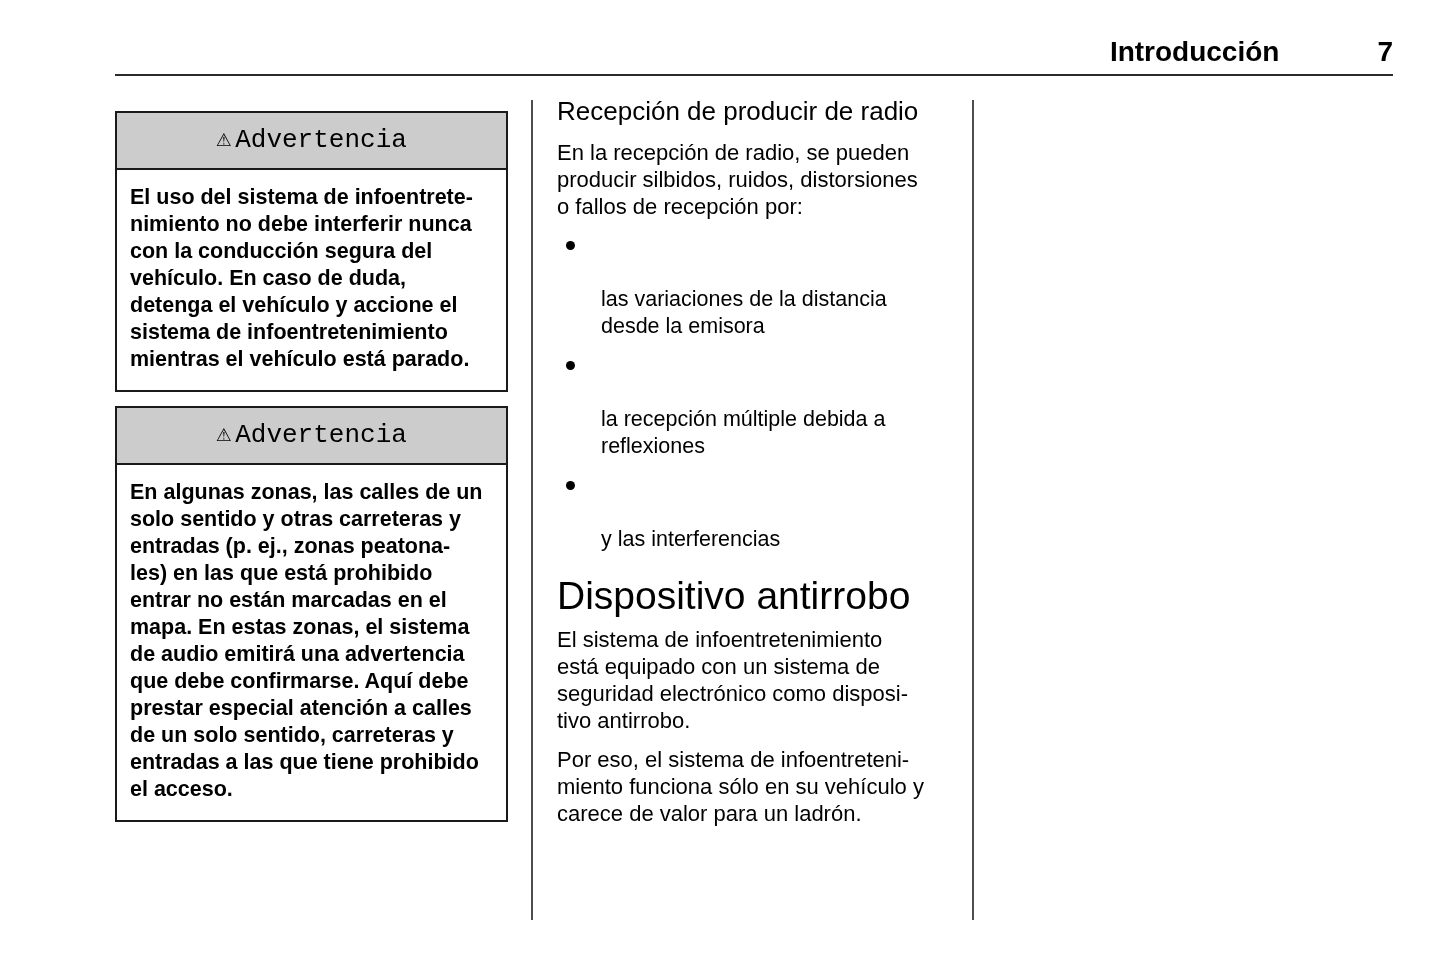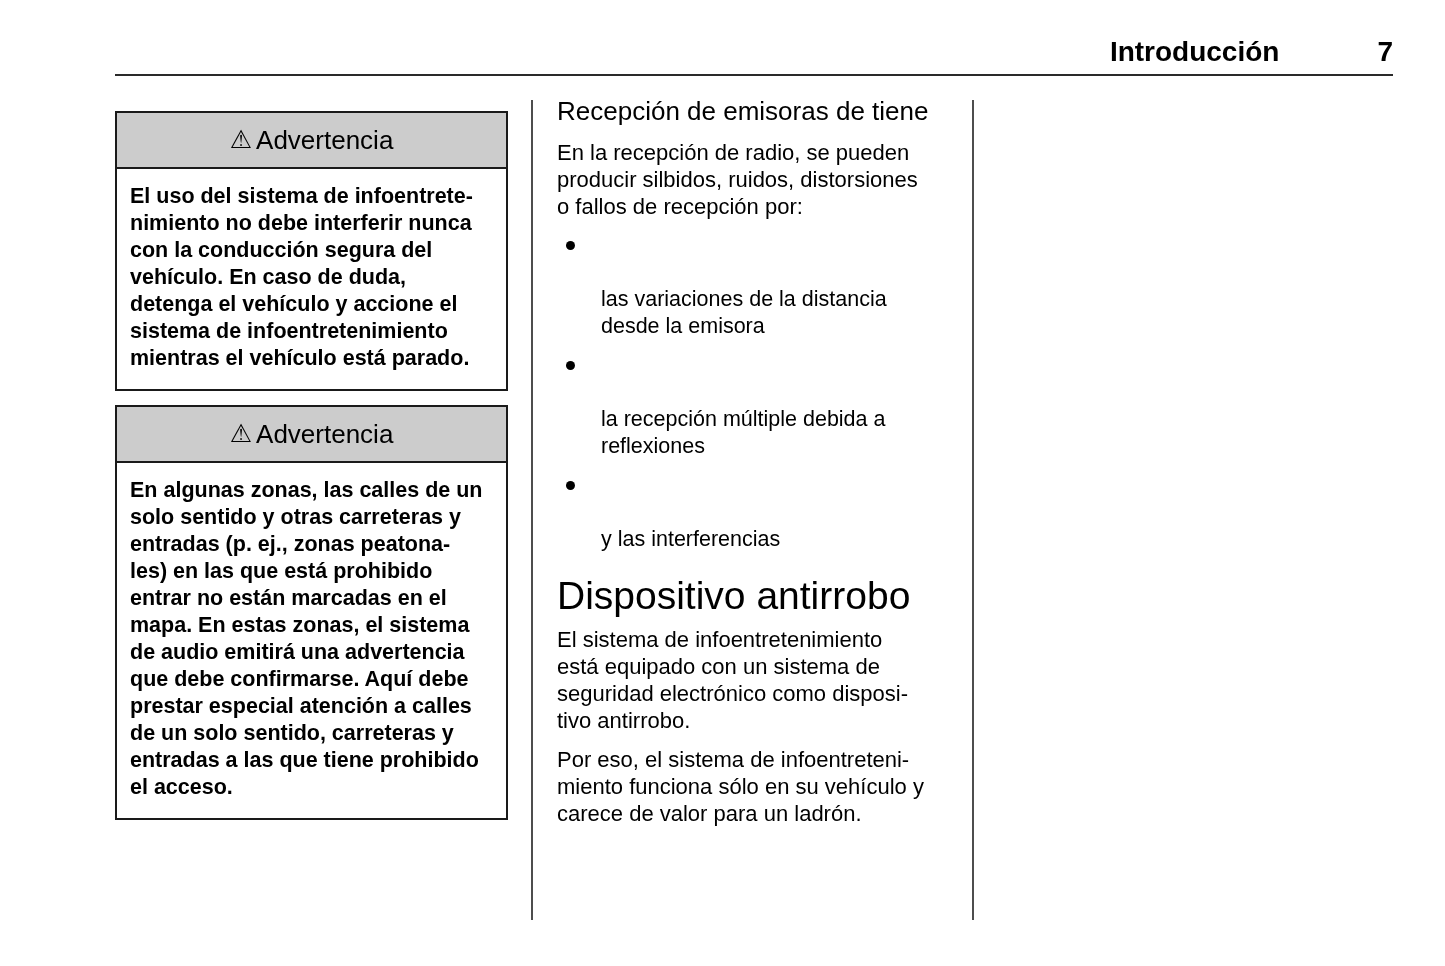--- a/index.html
+++ b/index.html
@@ -73,20 +73,21 @@
     background: #ffffff;
   }
   .warning-box.second { margin-top: 14px; }
   .warning-header {
     background: #cccccc;
     border-bottom: 2px solid #1a1a1a;
     text-align: center;
     font-size: 26px;
     line-height: 30px;
     padding: 12px 4px;
+    font-family: Liberation Mono, monospace;
   }
   .warning-icon {
     display: inline-block;
     margin-right: 4px;
     font-size: 25px;
     transform: translateY(-1px);
   }
   .warning-body {
     padding: 14px 12px 17px 13px;
     font-size: 21.5px;
@@ -161,21 +162,21 @@
 de audio emitirá una advertencia
 que debe confirmarse. Aquí debe
 prestar especial atención a calles
 de un solo sentido, carreteras y
 entradas a las que tiene prohibido
 el acceso.</div>
     </div>
   </div>
 
   <div class="col-mid">
-    <h3 class="section-heading">Recepción de emisoras de tiene</h3>
+    <h3 class="section-heading">Recepción de producir de radio</h3>
 
     <p class="body-par">En la recepción de radio, se pueden
 producir silbidos, ruidos, distorsiones
 o fallos de recepción por:</p>
 
     <ul class="bullet-list">
       <li>
         <span class="bullet-marker"></span>
         <span>las variaciones de la distancia
 desde la emisora</span>

